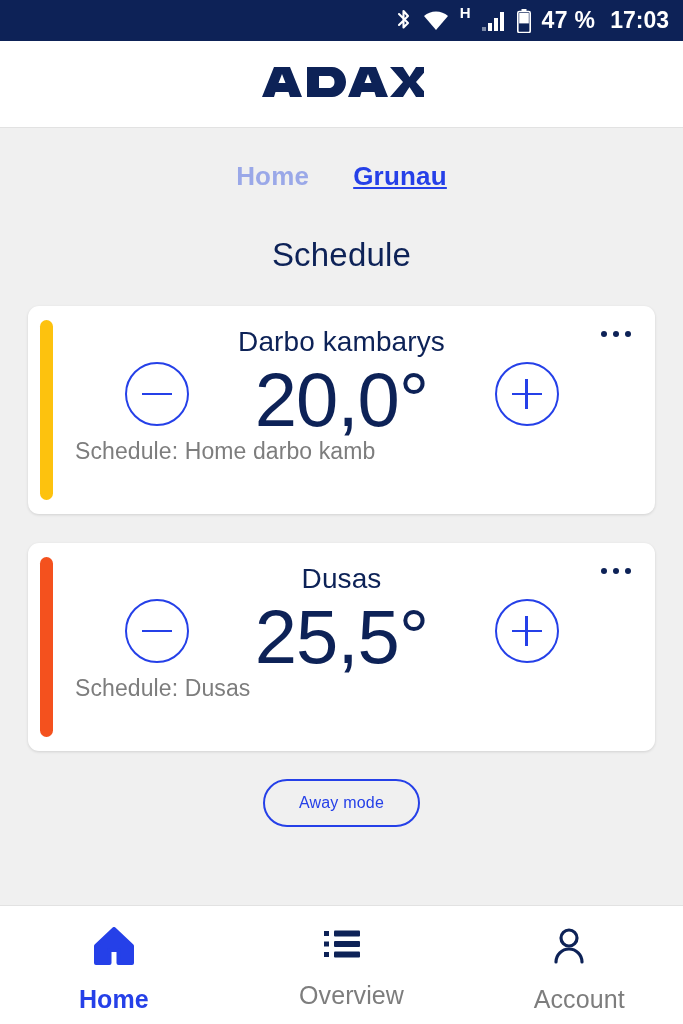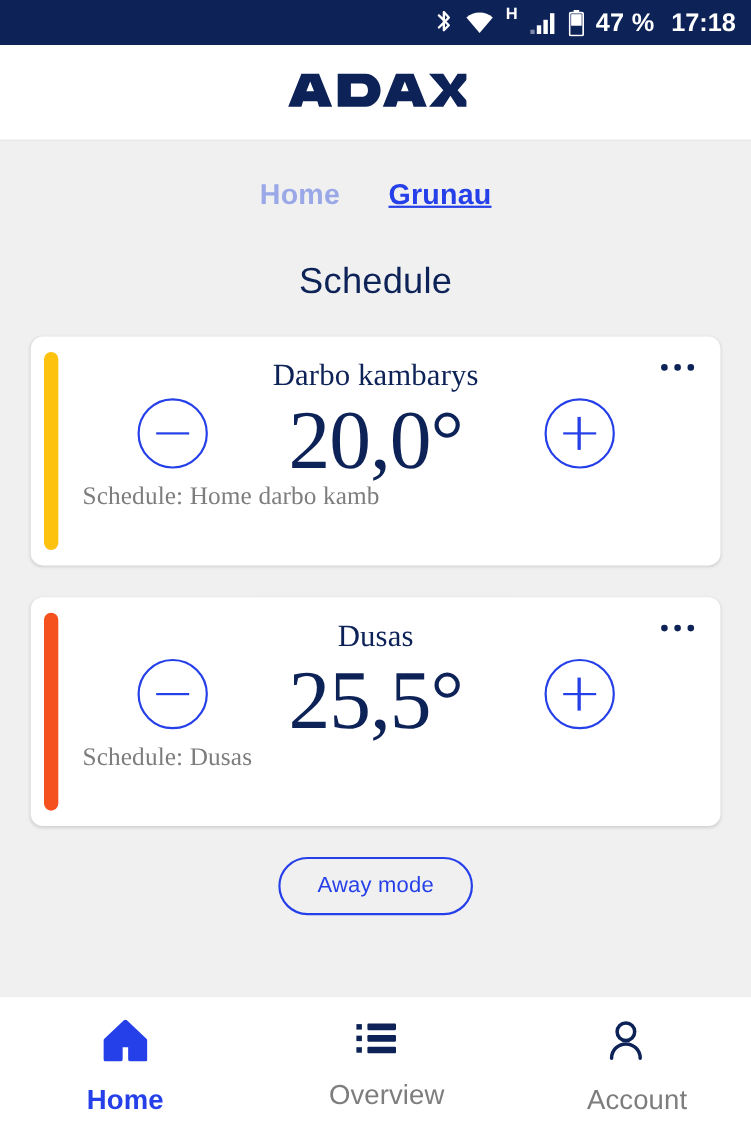--- a/index.html
+++ b/index.html
@@ -43,21 +43,20 @@
 
   .welcome { margin-top:44px; font-size:33px; color:#0d2257; letter-spacing:.2px; }
 
   .cards { width:100%; margin-top:32px; display:flex; flex-direction:column; align-items:center; gap:29px; }
 
   .card {
     position:relative; width:627px; min-height:208px;
     background:#ffffff; border-radius:11px;
     box-shadow:0 1px 3px rgba(0,0,0,.13);
     padding:16px 0 14px 0;
-    font-family:Liberation Serif, serif;
   }
   .accent {
     position:absolute; left:12px; top:14px; bottom:14px; width:13px;
     border-radius:7px;
   }
   .card-title {
     text-align:center; font-size:28px; color:#0d2257; letter-spacing:.1px;
     padding:4px 60px 0 60px;
   }
   .dots {
@@ -89,21 +88,21 @@
     min-width:210px; text-align:center; line-height:1;
   }
   .schedule {
     padding-left:47px; font-size:23px; color:#7d7d7d;
     letter-spacing:.1px;
   }
 
   .away-wrap { margin-top:28px; display:flex; justify-content:center; width:100%; }
   .away-btn {
     border:2.5px solid #2540e8; color:#2540e8; background:transparent;
-    border-radius:32px; padding:13px 34px; font-size:20px;
+    border-radius:32px; padding:13px 34px; font-size:16px;
     font-family:"Liberation Sans", sans-serif; letter-spacing:.2px;
   }
 
   
   .bottomnav {
     flex:0 0 119px; background:#ffffff; border-top:1px solid #e2e2e2;
     display:flex; align-items:flex-start; padding-top:21px;
   }
   .nav-item {
     flex:1 1 0; display:flex; flex-direction:column; align-items:center; gap:16px;
@@ -138,21 +137,21 @@
       </svg>
     </span>
     <span class="sb-icon">
       <svg width="14" height="24" viewBox="0 0 14 24">
         <rect x="4.5" y="0" width="5" height="2.5" fill="#fff"></rect>
         <rect x="0.8" y="2.5" width="12.4" height="21" rx="1.4" fill="none" stroke="#fff" stroke-width="1.6"></rect>
         <rect x="2.2" y="3.9" width="9.6" height="10.5" fill="#fff"></rect>
       </svg>
     </span>
     <span class="sb-text">47 %</span>
-    <span class="sb-time">17:18</span>
+    <span class="sb-time">17:03</span>
   </div>
 
   <div class="header">
     <span class="logo" title="ADAX">
       <svg width="164" height="34" viewBox="0 0 164 34">
         <g fill="#0d2257">
 
           <path d="M2 32 L14 2 L30 2 L42 32 L30 32 L28.5 27 L15.5 27 L14 32 Z M18.5 18 L25.5 18 L22 9 Z"></path>
 
           <path d="M47 2 L72 2 C80 2 86 9 86 17 C86 25 80 32 72 32 L47 32 Z M59 11 L59 23 L69 23 C72.5 23 74.5 20.5 74.5 17 C74.5 13.5 72.5 11 69 11 Z"></path>

